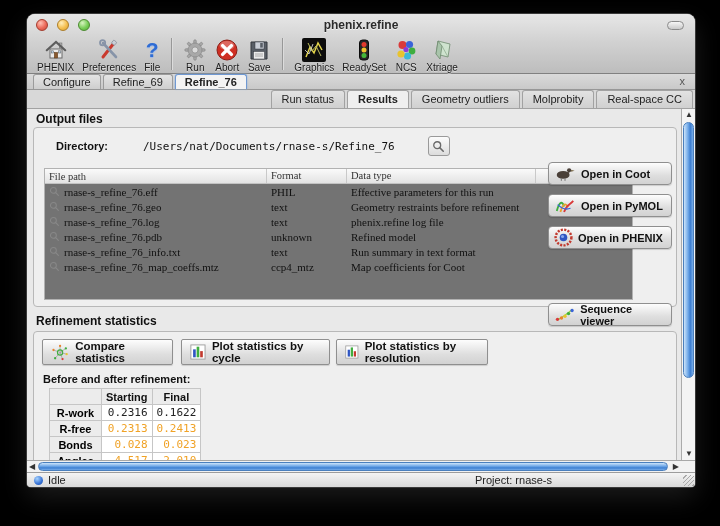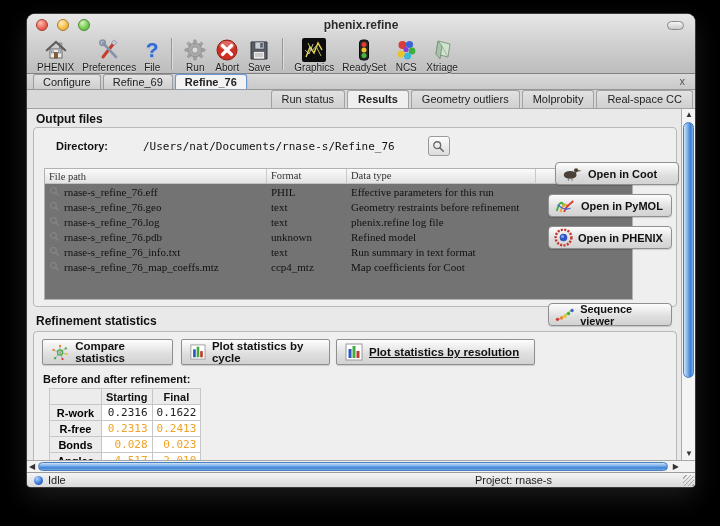--- a/index.html
+++ b/index.html
@@ -332,21 +332,21 @@
                 <circle cx="4.8" cy="4.8" r="3.2" fill="none" stroke="#888" stroke-width="1.1"></circle>
                 <line x1="7.3" y1="7.3" x2="10.2" y2="10.2" stroke="#888" stroke-width="1.3" stroke-linecap="round"></line>
               </svg>
               <span>rnase-s_refine_76_map_coeffs.mtz</span>
             </div>
           <div class="col-format">ccp4_mtz</div>
           <div class="col-type">Map coefficients for Coot</div>
         </div>
       </div>
 
-      <div class="action-btn" style="top:34px;margin-left:7px;">
+      <div class="action-btn" style="top:34px;">
         <svg width="22" height="15" viewBox="0 0 24 16">
             <ellipse cx="10" cy="9.5" rx="7" ry="4.3" fill="#4a4038"></ellipse>
             <circle cx="16.5" cy="4.5" r="2.3" fill="#4a4038"></circle>
             <polygon points="18.6,3.8 22.5,5 18.6,6" fill="#7a6a4a"></polygon>
             <path d="M16 6.6 L14.5 9.5" stroke="#4a4038" stroke-width="1.4"></path>
             <line x1="8" y1="13.6" x2="8" y2="16" stroke="#6a6a6a"></line>
             <line x1="12" y1="13.6" x2="12" y2="16" stroke="#6a6a6a"></line>
           </svg>
         <span>Open in Coot</span>
       </div>
@@ -405,21 +405,21 @@
       </div>
       <div class="stat-btn" style="left:147px; width:149px;">
         <svg width="18" height="18" viewBox="0 0 18 18">
             <rect x="1" y="1" width="16" height="16" fill="#fff" stroke="#9a9a9a"></rect>
             <rect x="3.5" y="6" width="3" height="9" fill="#2f55c2"></rect>
             <rect x="7.5" y="3" width="3" height="12" fill="#3fae3f"></rect>
             <rect x="11.5" y="8" width="3" height="7" fill="#c23a2f"></rect>
           </svg>
         <span>Plot statistics by cycle</span>
       </div>
-      <div class="stat-btn" style="left:302px; width:199px;text-decoration:underline;">
+      <div class="stat-btn" style="left:302px; width:152px;">
         <svg width="18" height="18" viewBox="0 0 18 18">
             <rect x="1" y="1" width="16" height="16" fill="#fff" stroke="#9a9a9a"></rect>
             <rect x="3.5" y="6" width="3" height="9" fill="#2f55c2"></rect>
             <rect x="7.5" y="3" width="3" height="12" fill="#3fae3f"></rect>
             <rect x="11.5" y="8" width="3" height="7" fill="#c23a2f"></rect>
           </svg>
         <span>Plot statistics by resolution</span>
       </div>
 
       <div class="before-label">Before and after refinement:</div>

